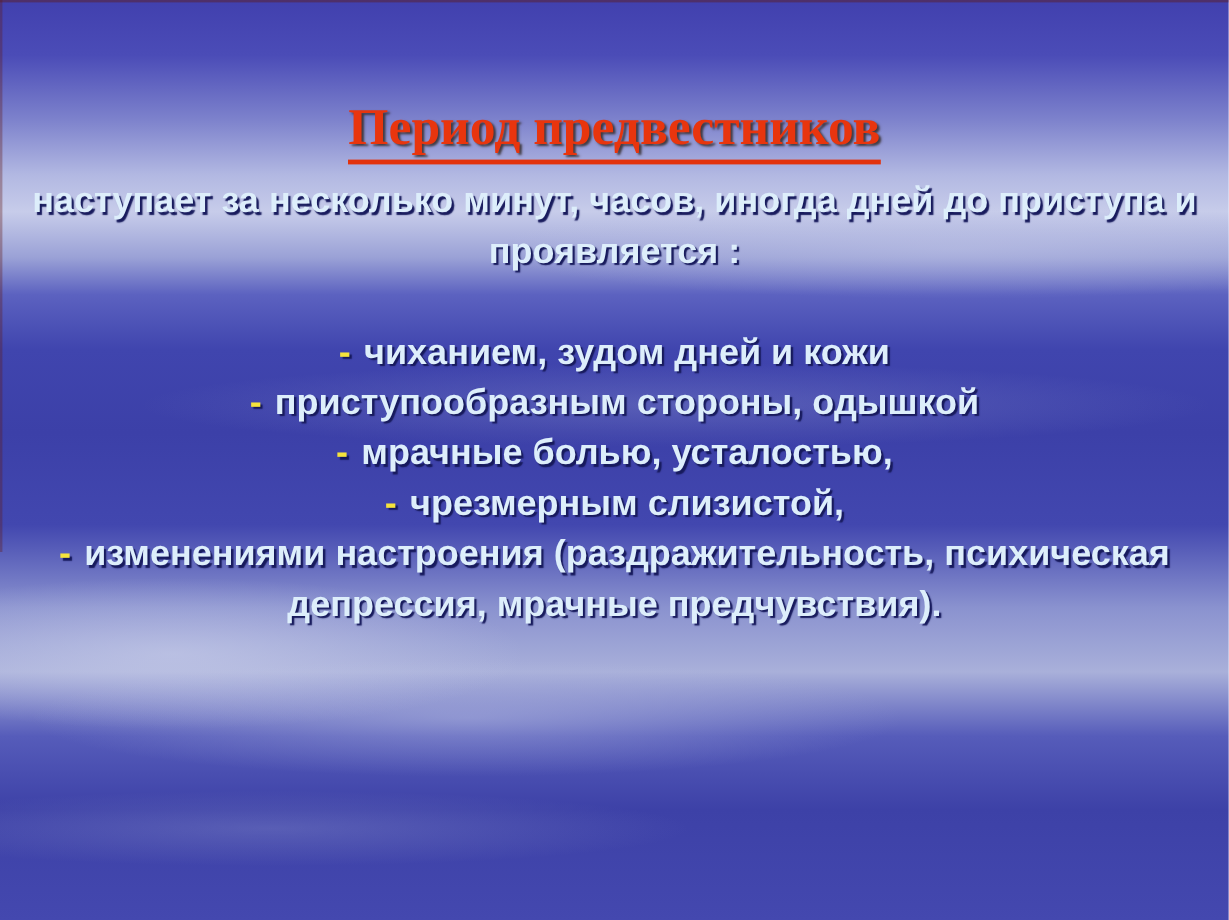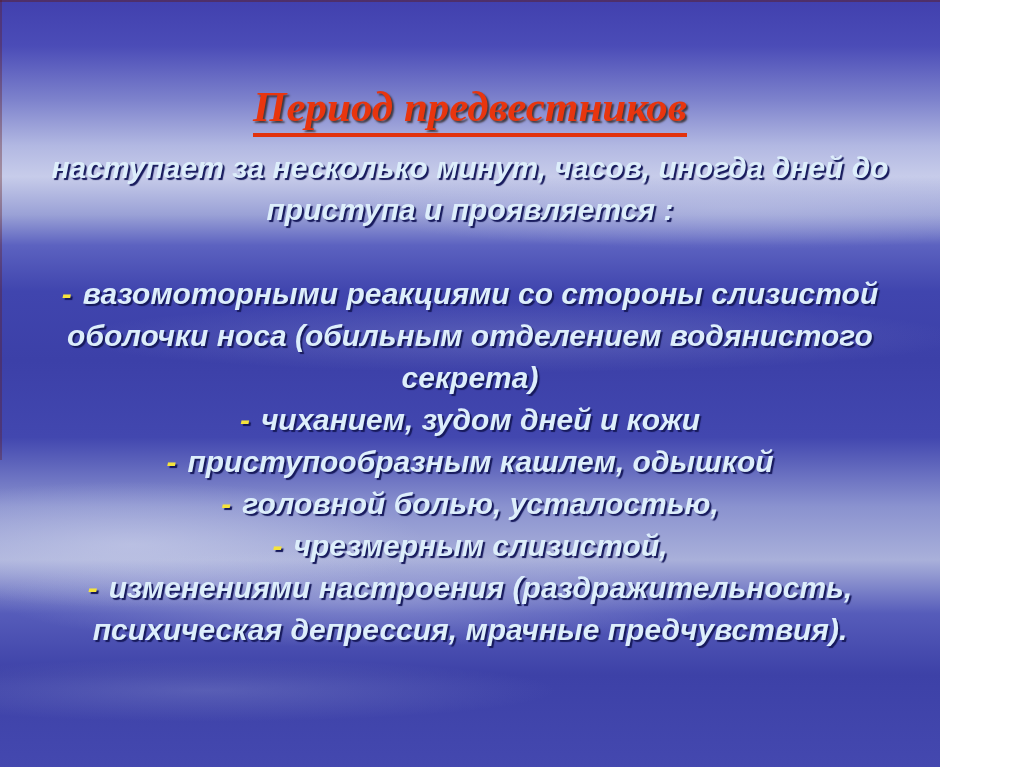--- a/index.html
+++ b/index.html
@@ -6,21 +6,21 @@
     margin: 0;
     padding: 0;
     width: 1024px;
     height: 767px;
     overflow: hidden;
     font-family: "Liberation Sans", "DejaVu Sans", sans-serif;
   }
 
   .slide {
     position: relative;
-    width: 940px;
+    width: 1024px;
     height: 767px;
     overflow: hidden;
     
     background-image:
       radial-gradient(ellipse 420px 90px at 14% 71%, rgba(206,211,236,0.55), rgba(206,211,236,0) 70%),
       radial-gradient(ellipse 520px 70px at 38% 78%, rgba(185,192,228,0.45), rgba(185,192,228,0) 70%),
       radial-gradient(ellipse 560px 60px at 78% 27%, rgba(196,201,232,0.40), rgba(196,201,232,0) 70%),
       radial-gradient(ellipse 640px 50px at 55% 44%, rgba(160,168,216,0.28), rgba(160,168,216,0) 70%),
       radial-gradient(ellipse 500px 45px at 22% 90%, rgba(150,158,210,0.30), rgba(150,158,210,0) 70%),
       linear-gradient(to bottom,
@@ -32,21 +32,20 @@
         #9aa1d6 28%,
         #5c62c0 32%,
         #4045ae 38%,
         #3c40a8 47%,
         #4247af 57%,
         #8a92cf 66%,
         #a9b0da 73%,
         #565cba 80%,
         #3d41a7 88%,
         #4448af 100%);
-    font-style: italic;
   }
 
   
   .slide::before {
     content: "";
     position: absolute;
     top: 0; left: 0; right: 0;
     height: 2px;
     background: rgba(96,26,24,0.45);
     z-index: 3;
@@ -115,27 +114,26 @@
   <div class="content">
 
     <h1 class="title">
       <span class="underline">Период предвестников</span>
     </h1>
 
     <p class="body-text subtitle">наступает за несколько минут, часов, иногда дней до приступа и проявляется :</p>
 
     <div class="bullet-list">
 
-      <p class="body-text bullet-item"><span class="bullet-dash">-</span><span>вазомоторными реакциями со стороны слизистой оболочки носа (обильным отделением водянистого секрета)</span></p>
 
       <p class="body-text bullet-item"><span class="bullet-dash">-</span><span>чиханием, зудом дней и кожи</span></p>
 
-      <p class="body-text bullet-item"><span class="bullet-dash">-</span><span>приступообразным кашлем, одышкой</span></p>
+      <p class="body-text bullet-item"><span class="bullet-dash">-</span><span>приступообразным стороны, одышкой</span></p>
 
-      <p class="body-text bullet-item"><span class="bullet-dash">-</span><span>головной болью, усталостью,</span></p>
+      <p class="body-text bullet-item"><span class="bullet-dash">-</span><span>мрачные болью, усталостью,</span></p>
 
       <p class="body-text bullet-item"><span class="bullet-dash">-</span><span>чрезмерным слизистой,</span></p>
 
       <p class="body-text bullet-item"><span class="bullet-dash">-</span><span>изменениями настроения (раздражительность, психическая депрессия, мрачные предчувствия).</span></p>
 
     </div>
   </div>
 </div>
 
 </body></html>

